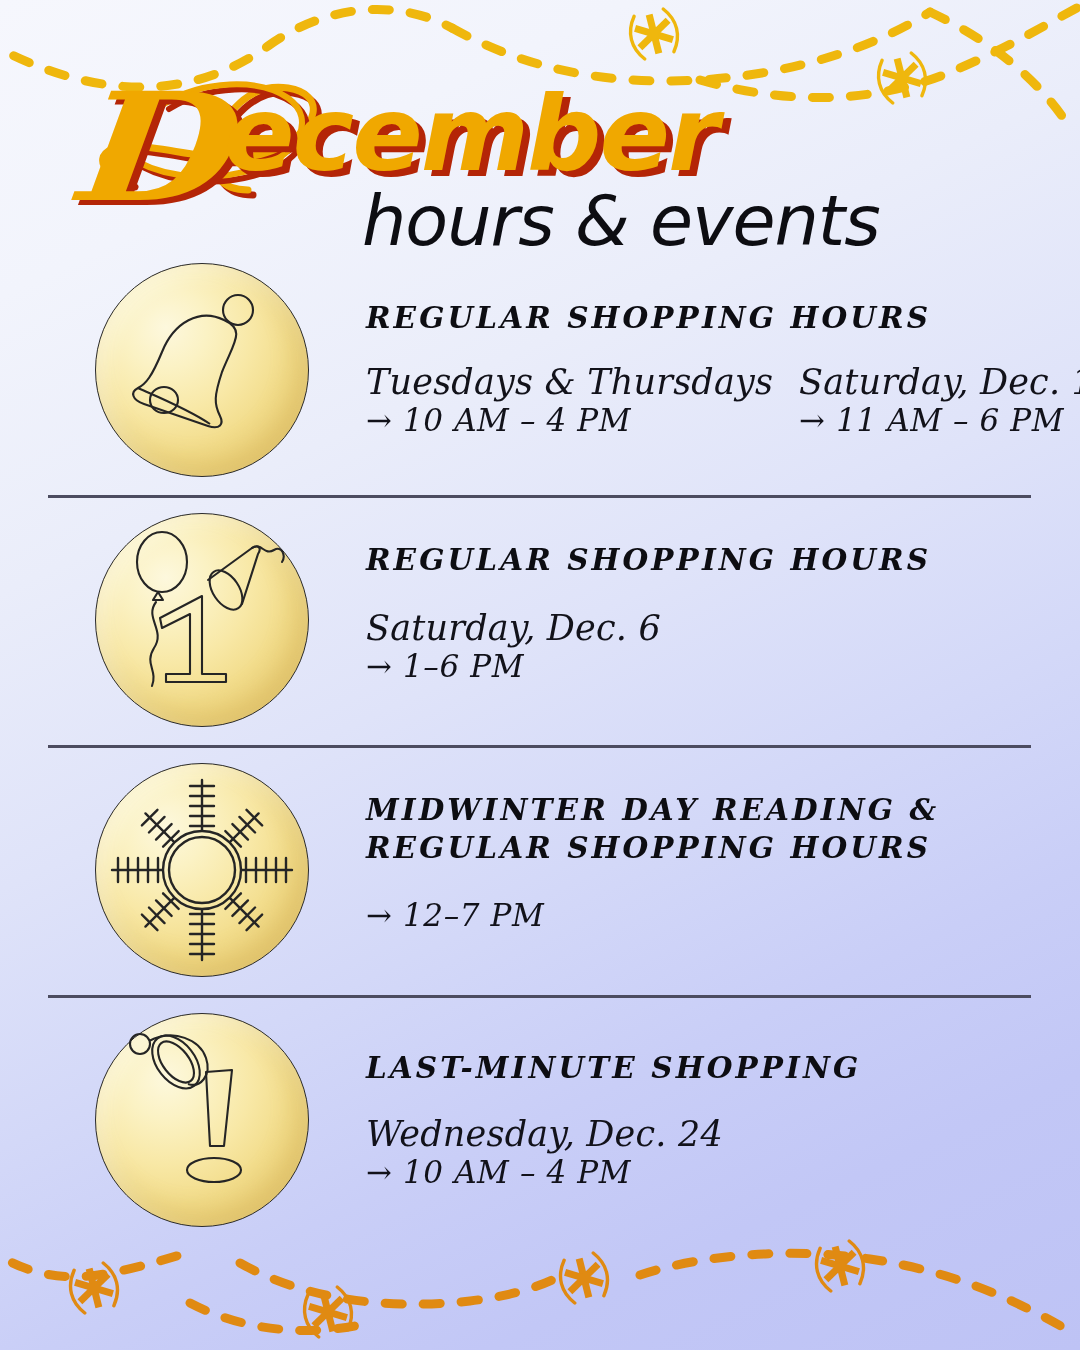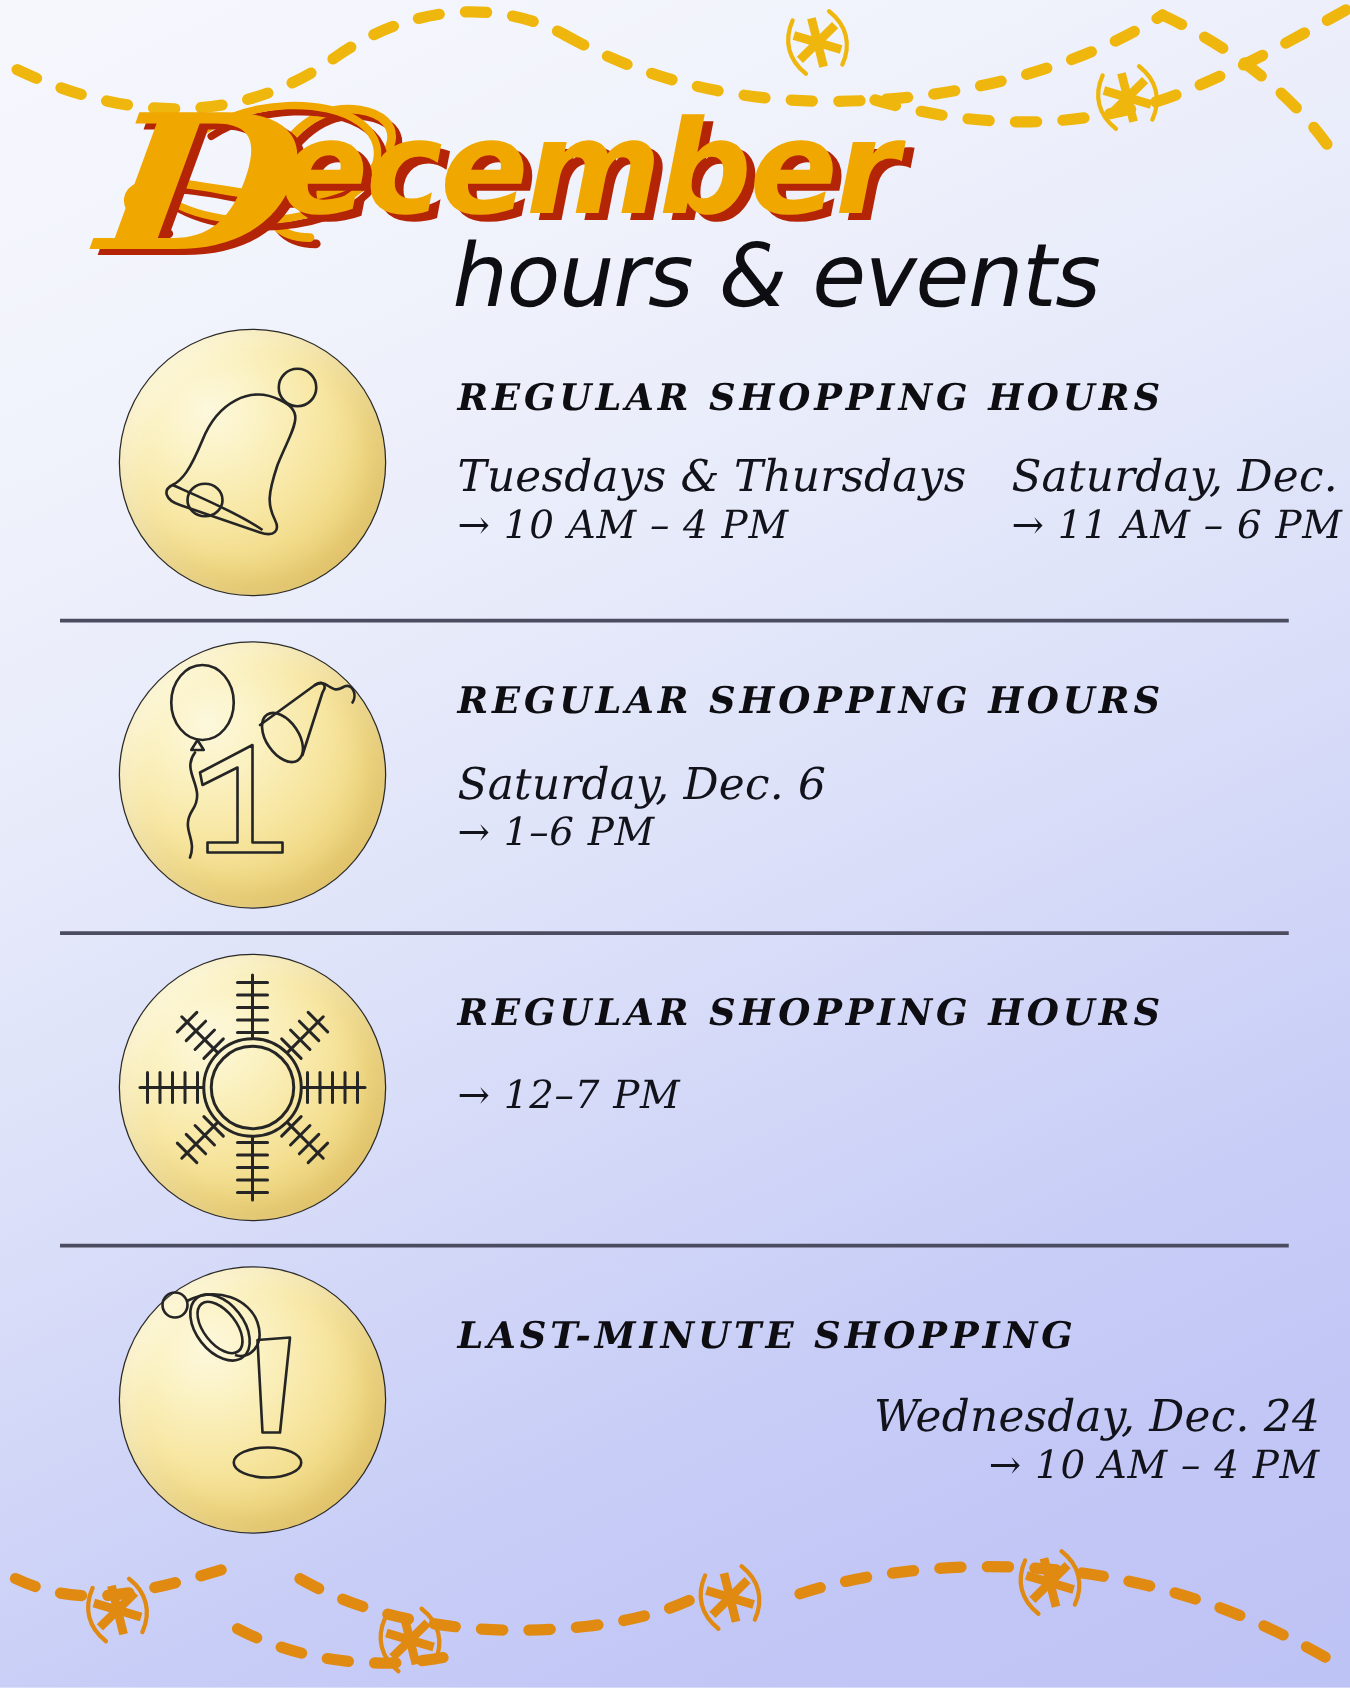--- a/index.html
+++ b/index.html
@@ -173,21 +173,21 @@
           <path d="M128 56 C 104 44, 78 58, 66 88 C 56 112, 50 120, 42 124
                    C 34 128, 36 136, 48 140 L 112 162 C 124 166, 128 160, 124 152
                    C 118 140, 118 132, 126 108 C 138 78, 150 66, 128 56 Z"></path>
           <path d="M42 124 C 60 132, 94 146, 114 160"></path>
           <ellipse cx="68" cy="136" rx="14" ry="13"></ellipse>
         </g>
       </svg>
     </div>
     <div class="txt" style="top:36px;">
       <div class="ev-title">REGULAR SHOPPING HOURS</div>
-      <div class="cols" style="margin-top:26px;gap:10px;">
+      <div class="cols" style="margin-top:26px;">
         <div>
           <div class="ev-sub">Tuesdays &amp; Thursdays</div>
           <div class="ev-time">→ 10 AM – 4 PM</div>
         </div>
         <div class="col-b">
           <div class="ev-sub">Saturday, Dec. 13 &amp; 20</div>
           <div class="ev-time">→ 11 AM – 6 PM</div>
         </div>
       </div>
     </div>
@@ -285,20 +285,21 @@
               <line x1="95" y1="32" x2="117" y2="32"></line>
               <line x1="95" y1="42" x2="117" y2="42"></line>
               <line x1="95" y1="52" x2="117" y2="52"></line>
               <line x1="95" y1="62" x2="117" y2="62"></line>
             </g>
           </g>
         </g>
       </svg>
     </div>
     <div class="txt" style="top:28px;">
+      <div class="ev-title">MIDWINTER DAY READING &amp;</div>
       <div class="ev-title">REGULAR SHOPPING HOURS</div>
       <div style="margin-top:30px;">
         <div>
           <div class="ev-time">→  12–7 PM</div>
         </div>
       </div>
     </div>
   </div>
   <div class="divider" style="top:995px;"></div>
 
@@ -310,21 +311,21 @@
           <path d="M53 27 C 78 14, 104 26, 110 44 C 116 62, 104 74, 92 70"></path>
           <ellipse cx="80" cy="48" rx="30" ry="19" transform="rotate(52 80 48)"></ellipse>
           <ellipse cx="80" cy="48" rx="24" ry="13" transform="rotate(52 80 48)"></ellipse>
           <path d="M110 58 L 136 56 L 128 132 L 114 132 Z"></path>
           <ellipse cx="118" cy="156" rx="27" ry="12"></ellipse>
         </g>
       </svg>
     </div>
     <div class="txt" style="top:36px;">
       <div class="ev-title">LAST-MINUTE SHOPPING</div>
-      <div style="margin-top:28px;text-align:right;">
+      <div style="margin-top:28px;">
         <div>
           <div class="ev-sub">Wednesday, Dec. 24</div>
           <div class="ev-time">→  10 AM – 4 PM</div>
         </div>
       </div>
     </div>
   </div>
 
   <div class="garland" style="top:1225px;">
     <svg width="1080" height="130" viewBox="0 0 1080 130">

